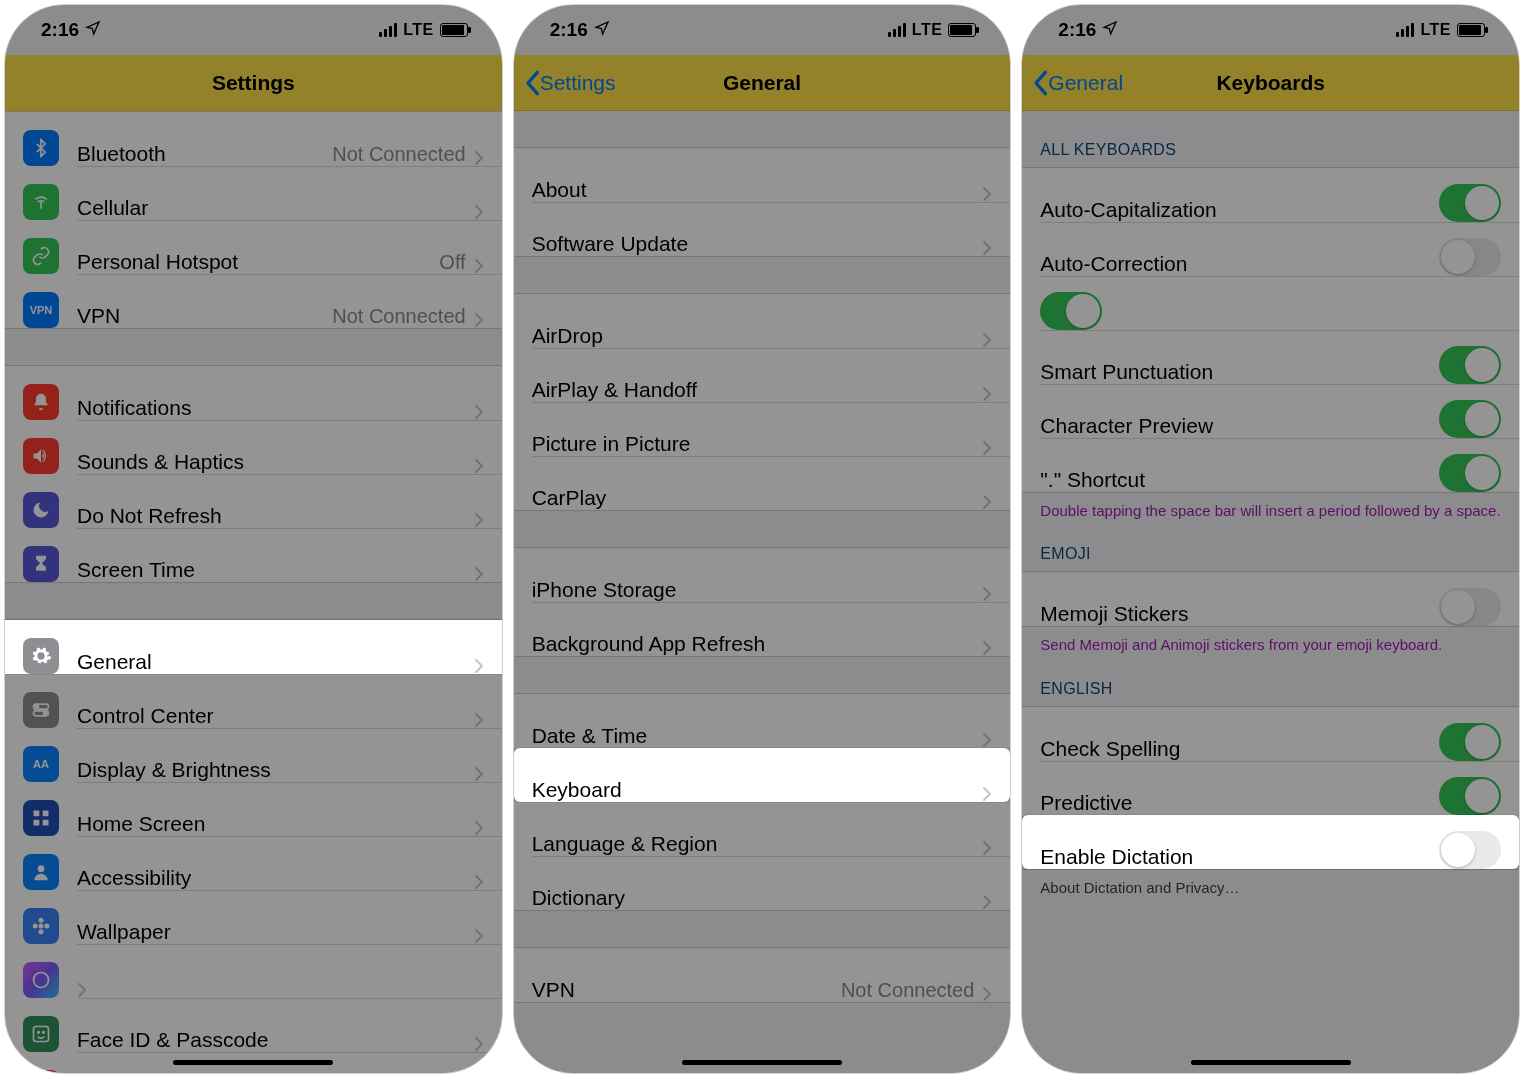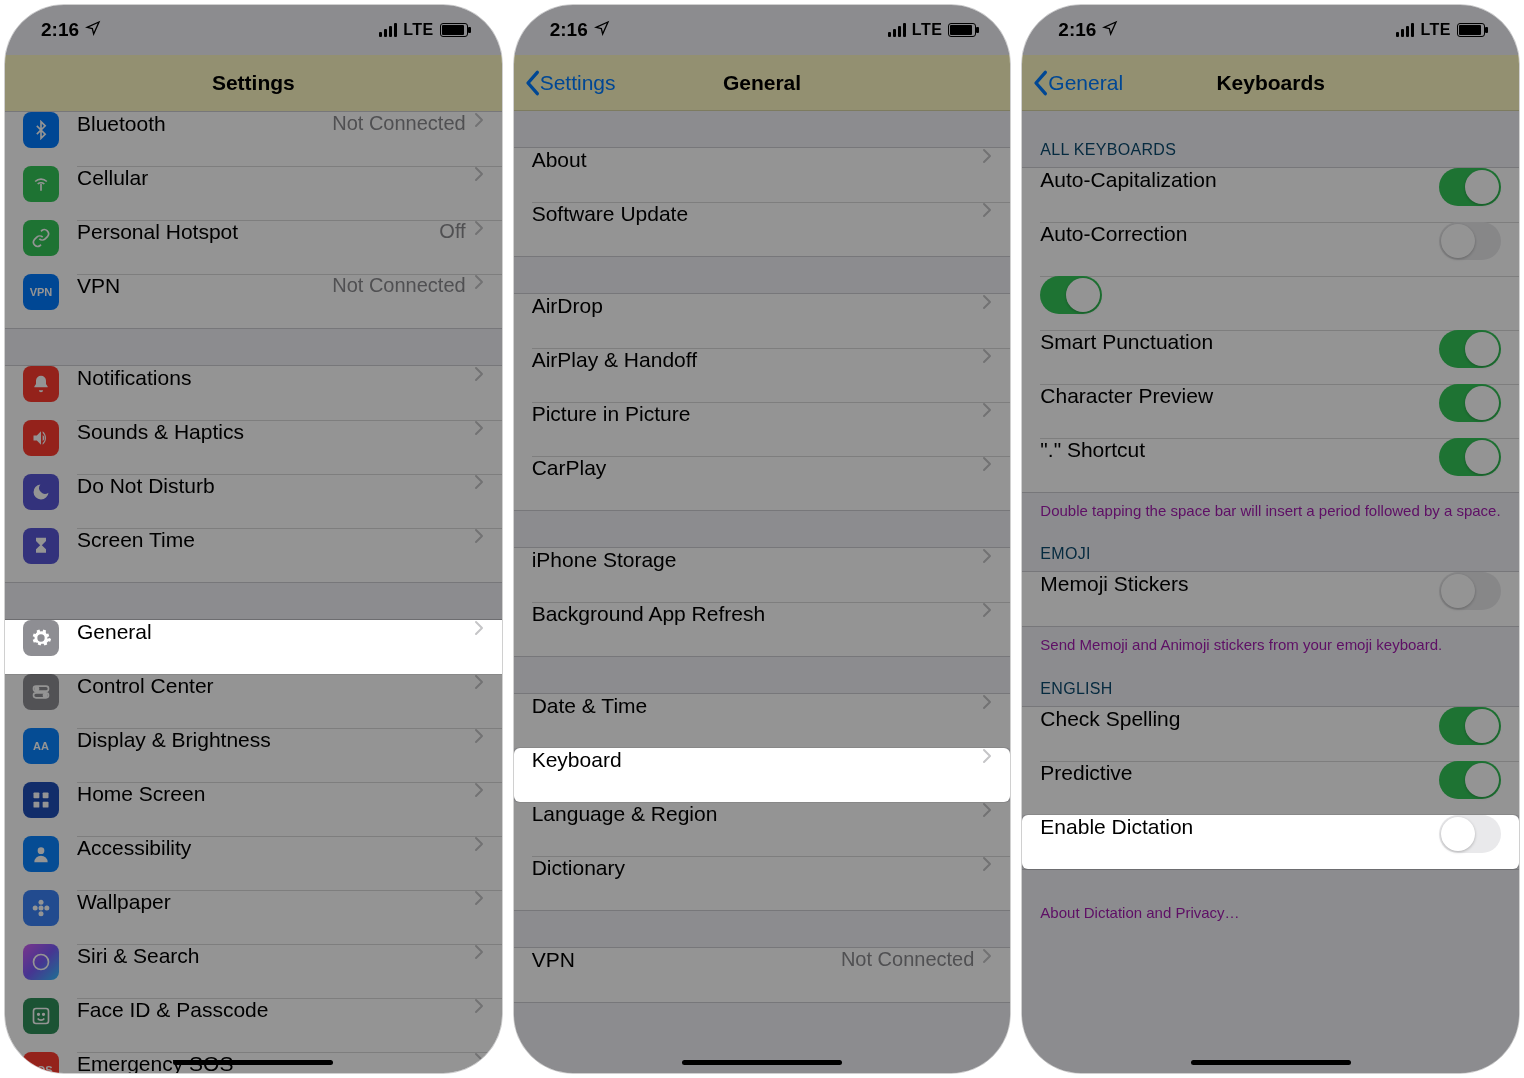--- a/index.html
+++ b/index.html
@@ -38,21 +38,21 @@
     background: #f2f2f7;
   }
   .status-left { display:flex; align-items:flex-start; gap:6px; }
   .status-right { display:flex; align-items:center; gap:6px; letter-spacing:0.5px; font-size:16px; }
   .navbar {
     height: 56px;
     display: flex;
     align-items: center;
     justify-content: center;
     position: relative;
-    background: #fef9c3;
+    background: #fde047;
     border-bottom: 1px solid rgba(0,0,0,0.15);
   }
   .navbar.no-border { border-bottom:none; }
   .nav-title { font-size: 21px; font-weight: 600; }
   .nav-back {
     position: absolute;
     left: 10px;
     display: flex;
     align-items: center;
     color: #007aff;
@@ -61,21 +61,21 @@
   .nav-back svg { width: 16px; height: 28px; }
   .content { overflow: hidden; }
 
   .group { margin-top: 36px; }
   .group.first-tight { margin-top: 0; }
 
   .row {
     min-height: 54px;
     background: #ffffff;
     display: flex;
-    align-items: flex-start;
+    align-items: flex-end;
     padding: 0 18px;
     position: relative;
     font-size: 21px;
     color: #000;
   }
   .row + .row::before {
     content:"";
     position:absolute;
     top:0; left:18px; right:0;
     height:1px;
@@ -121,21 +121,21 @@
     padding: 0 18px 8px;
     text-transform: none;
   }
   .group-header.upper { text-transform: uppercase; letter-spacing:0.3px; }
   .group-footer {
     font-size: 15px;
     color: #a21caf;
     padding: 8px 18px 0;
     line-height:1.35;
   }
-  .group-footer.link { color:#a21caf;margin-top:25px; }
+  .group-footer.link { color:#404040; }
 
   
   .switch {
     width: 62px; height: 38px;
     border-radius: 20px;
     position: relative;
     background:#e9e9eb;
     flex-shrink:0;
   }
   .switch.on { background:#34c759; }
@@ -304,21 +304,21 @@
           <svg class="chevron" width="10" height="16" viewBox="0 0 10 16">
             <path d="M2 2 L8 8 L2 14" fill="none" stroke="#c5c5c7" stroke-width="2" stroke-linecap="round" stroke-linejoin="round"></path>
           </svg>
         </div>
         <div class="row with-icon">
           <div class="icon bg-purple">
             <svg width="20" height="20" viewBox="0 0 24 24" fill="#fff">
               <path d="M21 12.8A9 9 0 1 1 11.2 3a7 7 0 0 0 9.8 9.8z"></path>
             </svg>
           </div>
-          <div class="label">Do Not Disturb</div>
+          <div class="label">Do Not Refresh</div>
           <svg class="chevron" width="10" height="16" viewBox="0 0 10 16">
             <path d="M2 2 L8 8 L2 14" fill="none" stroke="#c5c5c7" stroke-width="2" stroke-linecap="round" stroke-linejoin="round"></path>
           </svg>
         </div>
         <div class="row with-icon">
           <div class="icon bg-purple">
             <svg width="20" height="20" viewBox="0 0 24 24" fill="#fff">
               <path d="M6 2h12v4l-5 5 5 5v4H6v-4l5-5-5-5V2z"></path>
             </svg>
           </div>
@@ -403,21 +403,20 @@
           <svg class="chevron" width="10" height="16" viewBox="0 0 10 16">
             <path d="M2 2 L8 8 L2 14" fill="none" stroke="#c5c5c7" stroke-width="2" stroke-linecap="round" stroke-linejoin="round"></path>
           </svg>
         </div>
         <div class="row with-icon">
           <div class="icon bg-gradient">
             <svg width="20" height="20" viewBox="0 0 24 24" fill="none" stroke="#fff" stroke-width="2">
               <circle cx="12" cy="12" r="9"></circle>
             </svg>
           </div>
-          <div class="label">Siri &amp; Search</div>
           <svg class="chevron" width="10" height="16" viewBox="0 0 10 16">
             <path d="M2 2 L8 8 L2 14" fill="none" stroke="#c5c5c7" stroke-width="2" stroke-linecap="round" stroke-linejoin="round"></path>
           </svg>
         </div>
         <div class="row with-icon">
           <div class="icon bg-greenish">
             <svg width="20" height="20" viewBox="0 0 24 24" fill="none" stroke="#fff" stroke-width="2">
               <rect x="3" y="3" width="18" height="18" rx="3"></rect>
               <circle cx="9" cy="10" r="1" fill="#fff"></circle>
               <circle cx="15" cy="10" r="1" fill="#fff"></circle>

